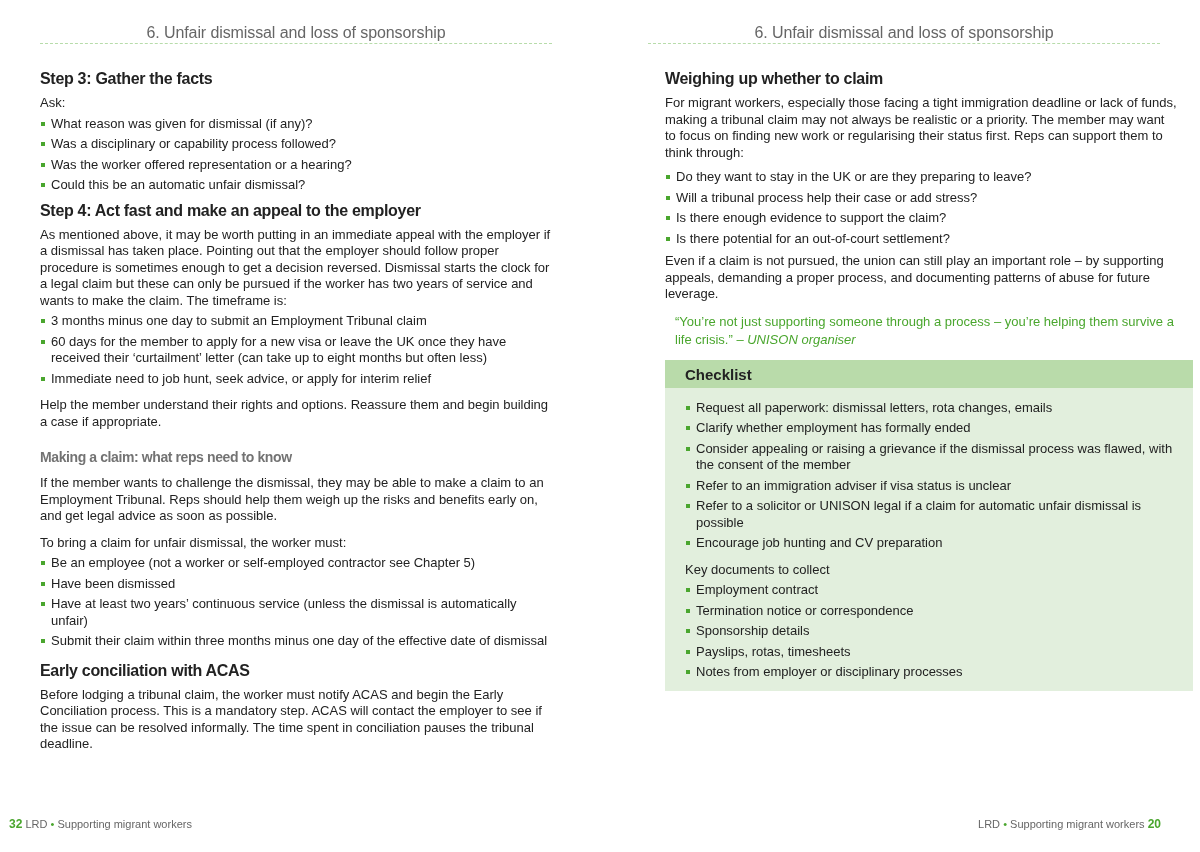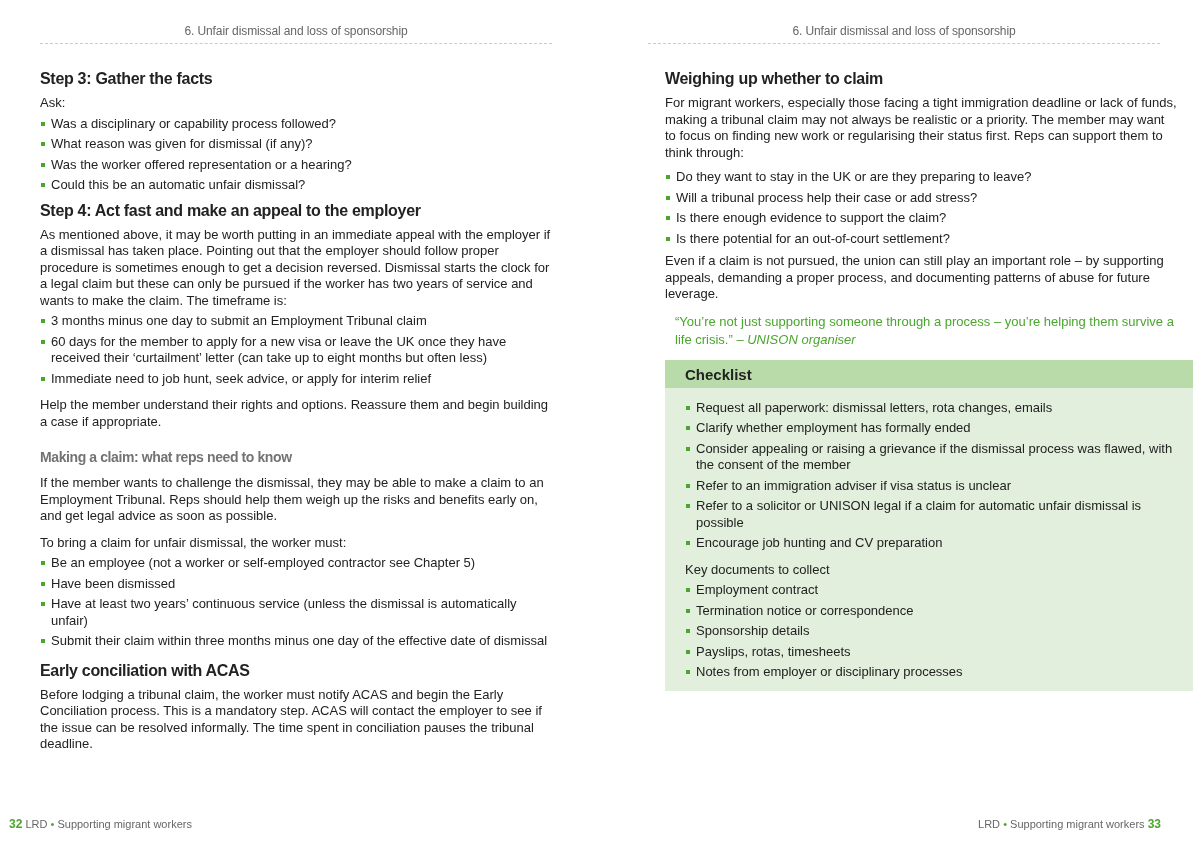--- a/index.html
+++ b/index.html
@@ -2,21 +2,21 @@
 <html><head>
 <meta charset="utf-8">
 <style>
   html, body { margin: 0; padding: 0; background: #ffffff; }
   body { width: 1200px; height: 852px; position: relative; overflow: hidden;
          font-family: "Liberation Sans", sans-serif; color: #222222; }
   .page { position: absolute; top: 0; width: 600px; height: 852px; }
   .page.left { left: 0; }
   .page.right { left: 600px; }
   .running-head { position: absolute; top: 24px; left: 40px; width: 512px; text-align: center;
-                  font-size: 12px; color: #666666; font-family: "Liberation Sans Narrow", "Liberation Sans", sans-serif; letter-spacing: -0.1px; }
+                  font-size: 16px; color: #666666; font-family: "Liberation Sans Narrow", "Liberation Sans", sans-serif; letter-spacing: -0.1px; }
   .page.right .running-head { left: 48px; }
   .head-rule { position: absolute; top: 43px; left: 40px; width: 512px; border-top: 1px dashed #b7dcaa; }
   .page.right .head-rule { left: 48px; }
   .content { position: absolute; top: 68px; left: 40px; width: 512px; }
   .page.right .content { left: 65px; }
   h2 { font-size: 16px; font-weight: bold; margin: 0 0 5px 0; color: #222; letter-spacing: -0.3px; line-height: 22px; }
   h1 { font-size: 14px; font-weight: bold; margin: 0 0 5px 0; color: #737373; letter-spacing: -0.4px; line-height: 26px; }
   p { font-size: 13px; line-height: 16.5px; margin: 0 0 6px 0; }
   ul { list-style: none; margin: 0 0 6px 0; padding: 0; }
   li { position: relative; padding-left: 11px; font-size: 13px; line-height: 16.5px; margin-bottom: 4px; }
@@ -38,22 +38,22 @@
 <body>
 
 <div class="page left">
   <div class="running-head">6. Unfair dismissal and loss of sponsorship</div>
   <div class="head-rule"></div>
 
   <div class="content">
     <h2>Step 3: Gather the facts</h2>
     <p style="margin-bottom:4px">Ask:</p>
     <ul>
+      <li>What reason was given for dismissal (if any)?</li>
       <li>Was a disciplinary or capability process followed?</li>
-      <li>What reason was given for dismissal (if any)?</li>
       <li>Was the worker offered representation or a hearing?</li>
       <li>Could this be an automatic unfair dismissal?</li>
     </ul>
 
     <h2>Step 4: Act fast and make an appeal to the employer</h2>
     <p style="margin-bottom:4px">As mentioned above, it may be worth putting in an immediate appeal with the employer if a dismissal has taken place. Pointing out that the employer should follow proper procedure is sometimes enough to get a decision reversed. Dismissal starts the clock for a legal claim but these can only be pursued if the worker has two years of service and wants to make the claim. The timeframe is:</p>
     <ul>
       <li>3 months minus one day to submit an Employment Tribunal claim</li>
       <li>60 days for the member to apply for a new visa or leave the UK once they have received their ‘curtailment’ letter (can take up to eight months but often less)</li>
       <li>Immediate need to job hunt, seek advice, or apply for interim relief</li>
@@ -121,15 +121,15 @@
           <li>Notes from employer or disciplinary processes</li>
         </ul>
       </div>
     </div>
   </div>
 
   <div class="footer">
     <span>LRD</span>
     <span class="dot">•</span>
     <span>Supporting migrant workers</span>
-    <span class="num">33</span>
+    <span class="num">20</span>
   </div>
 </div>
 
 </body></html>

